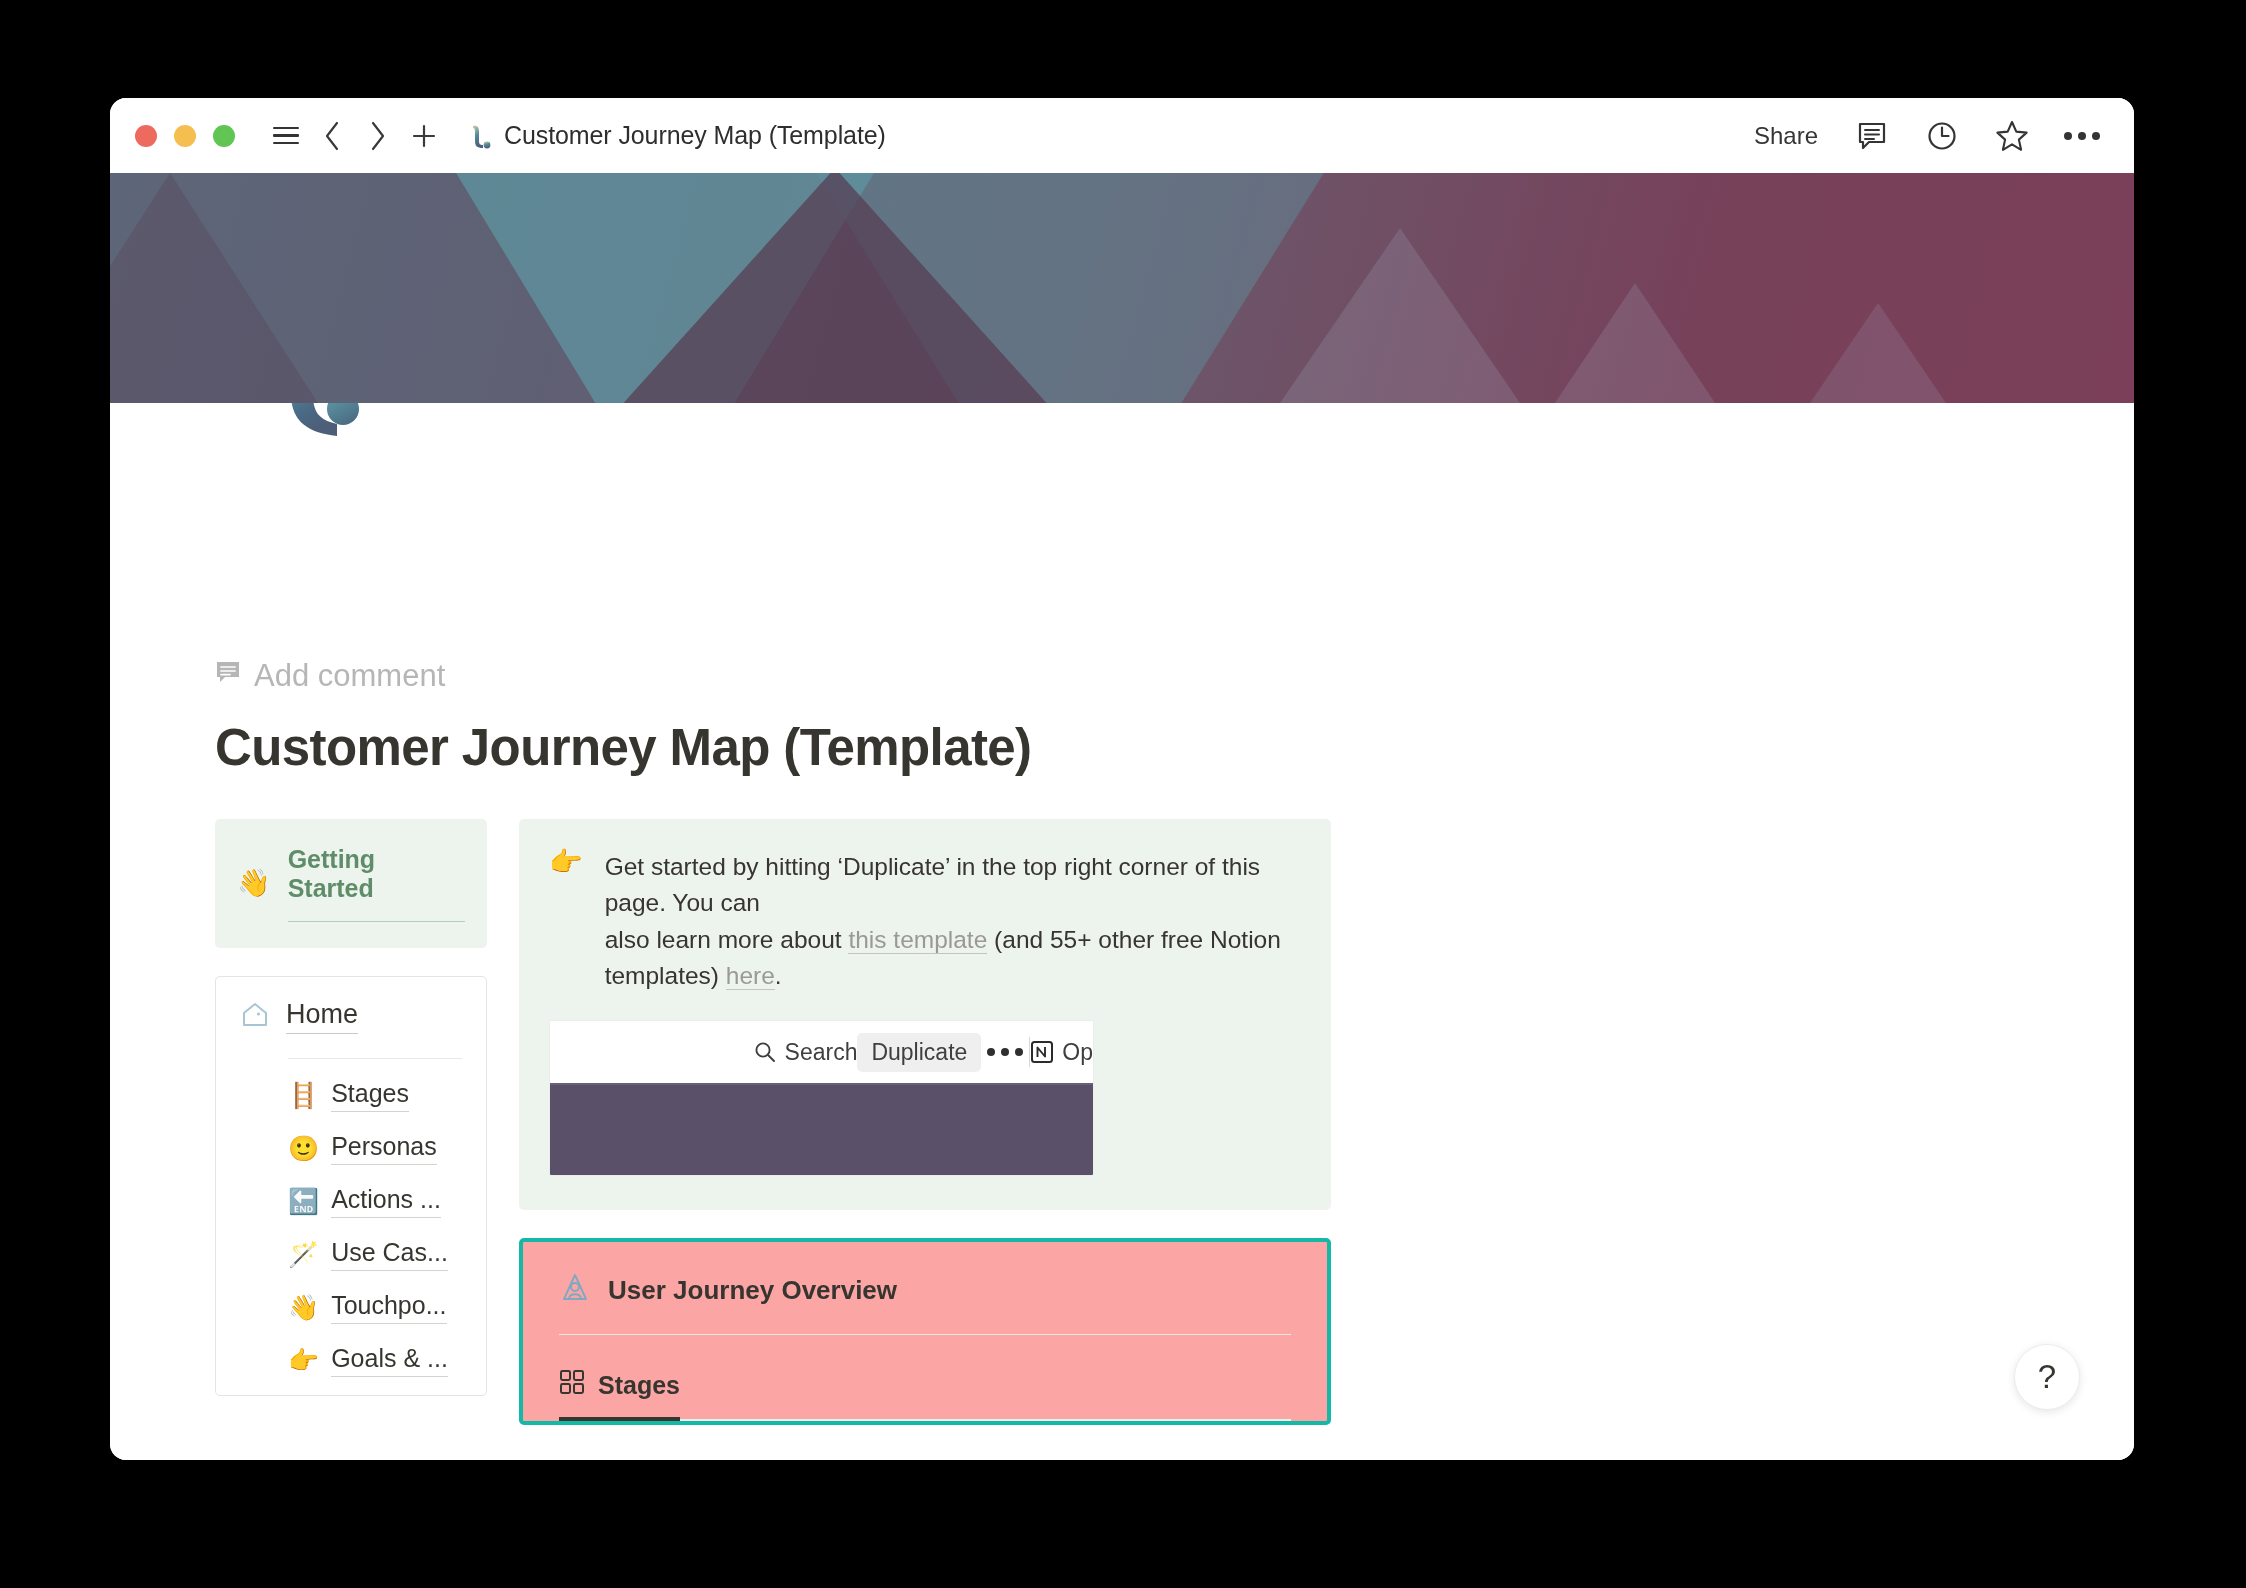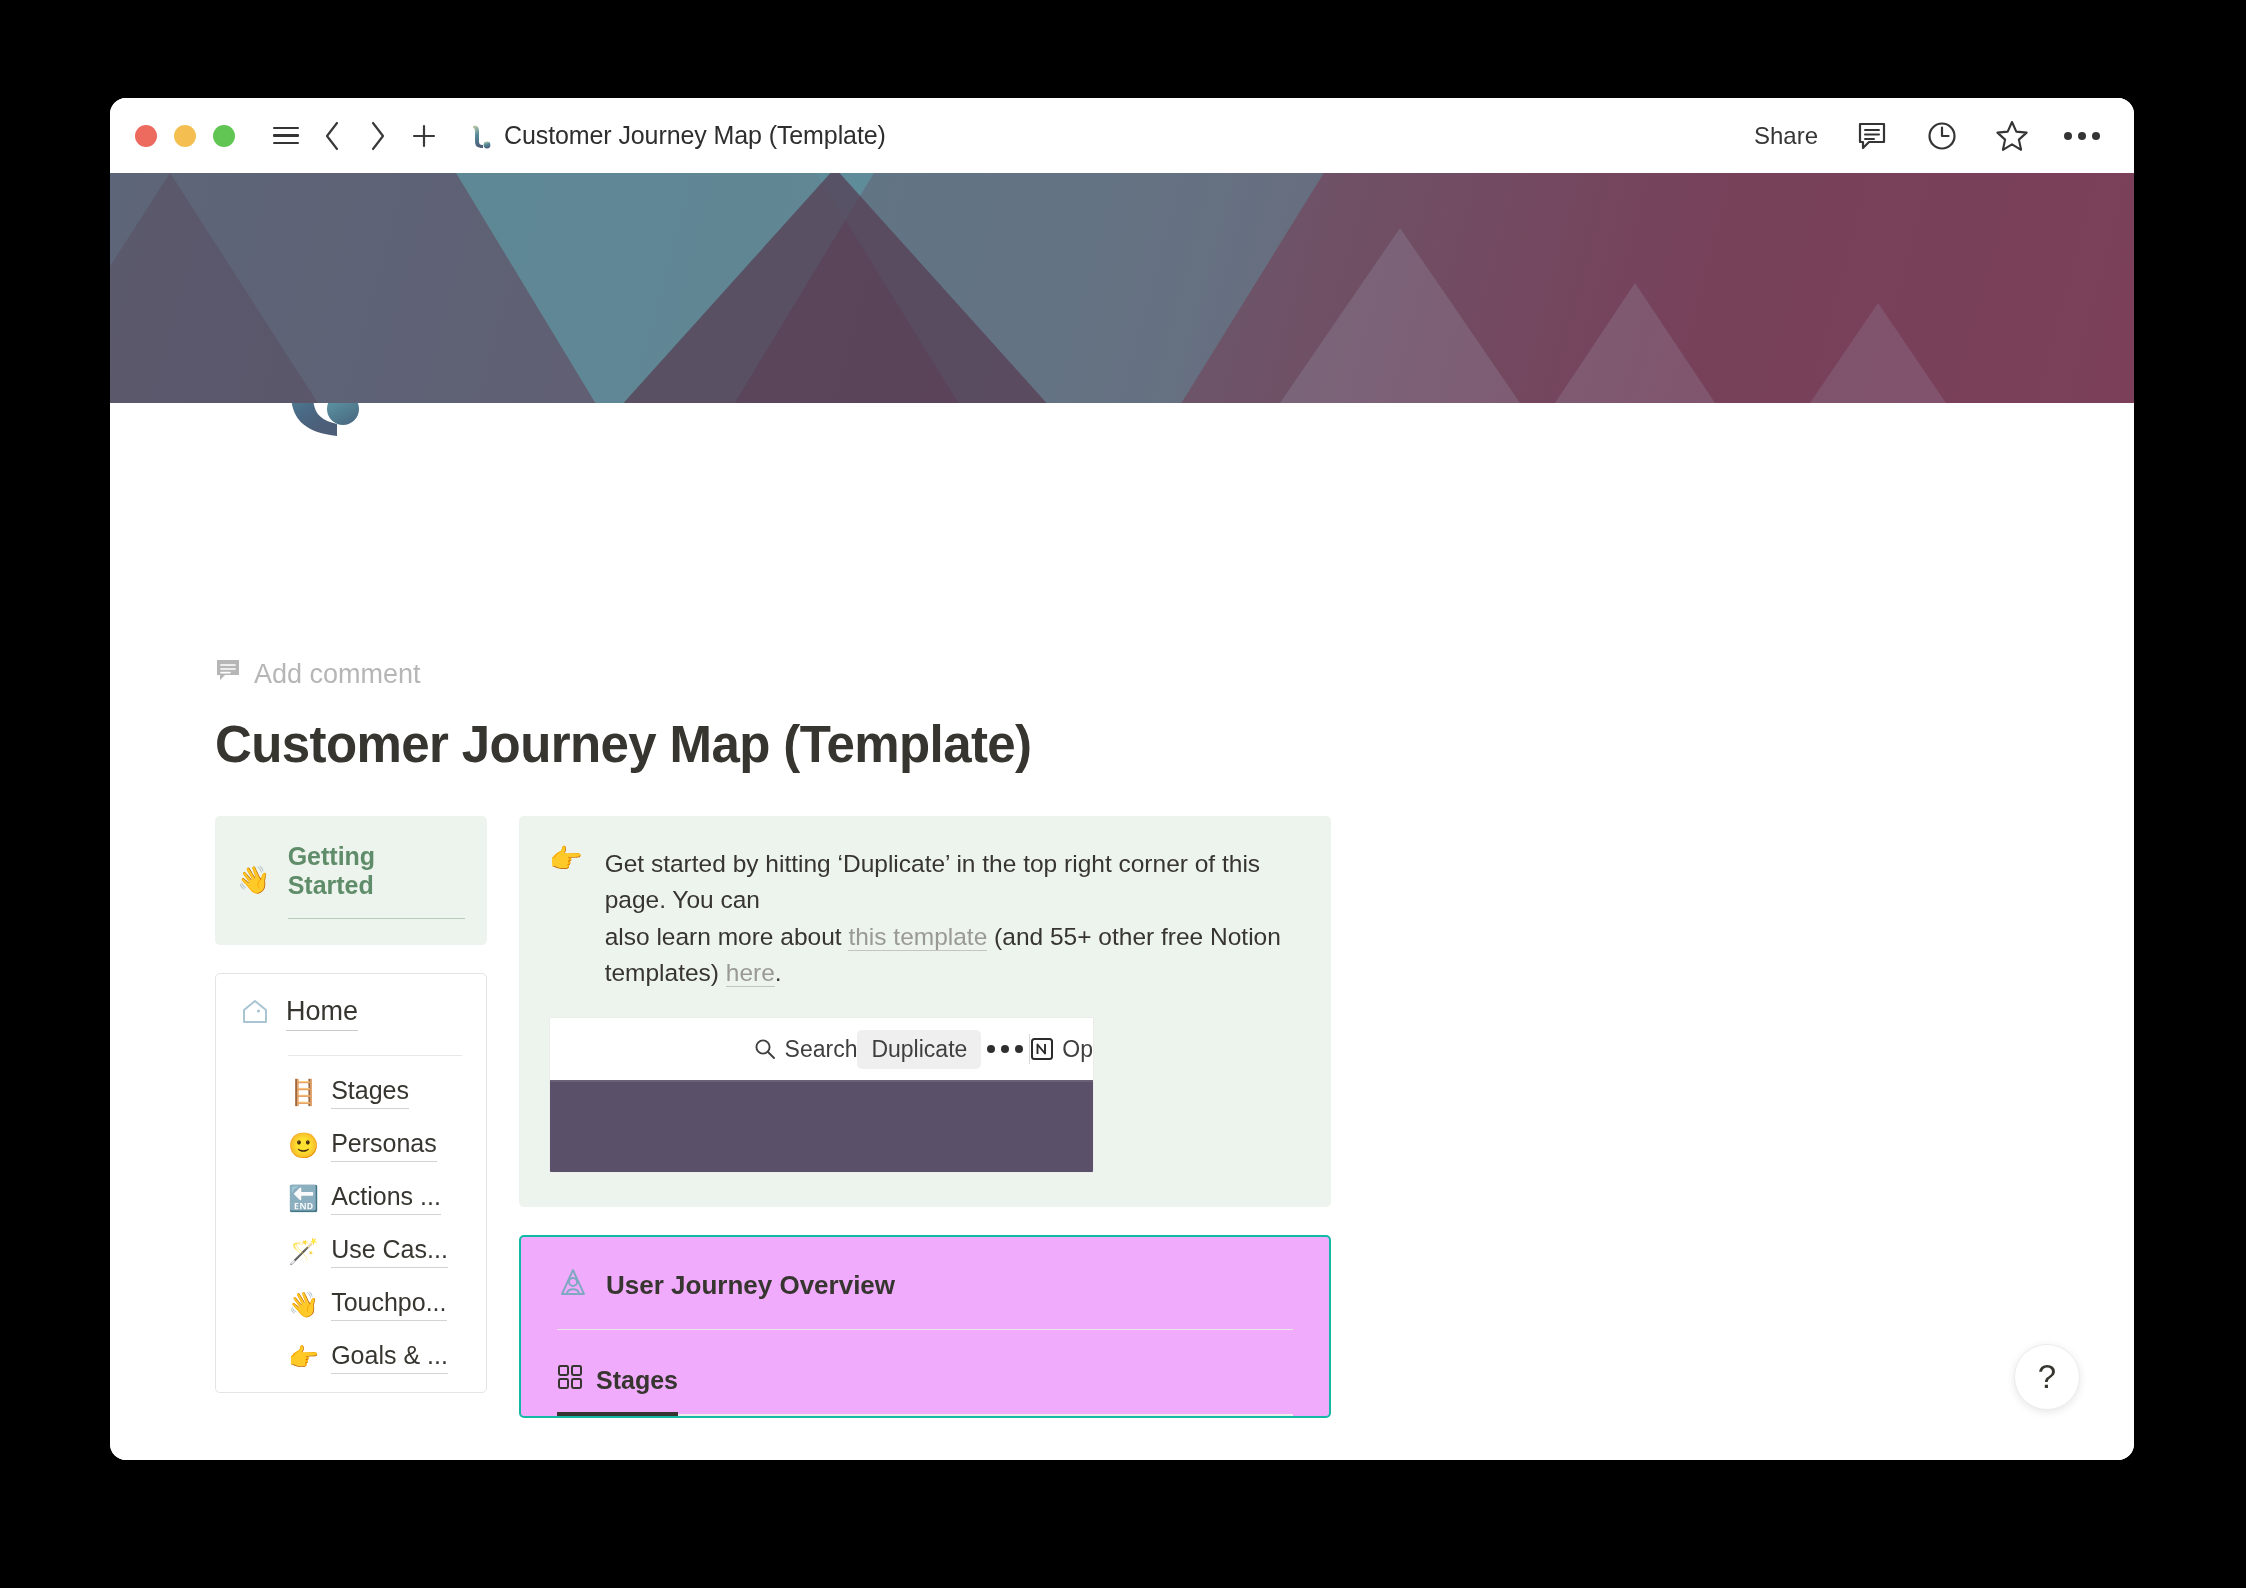--- a/index.html
+++ b/index.html
@@ -157,21 +157,21 @@
   .page-inner {
     position: absolute;
     left: 105px;
     top: 255px;
     width: 1180px;
   }
 
   .add-comment {
     display: flex; align-items: center; gap: 13px;
     color: #b6b6b6;
-    font-size: 27px;
+    font-size: 31px;
     margin-bottom: 24px;
   }
   .page-title {
     font-size: 51px;
     font-weight: bold;
     color: #37352f;
     letter-spacing: -0.6px;
     margin-bottom: 42px;
   }
 
@@ -272,23 +272,23 @@
   .embed-sep { width: 1px; height: 30px; background: #d8d8d8; }
   .embed-notion { display: flex; align-items: center; gap: 8px; font-size: 23px; color: #3f3f3f; }
   .embed-band {
     height: 92px;
     background: #5A506A;
     border-top: 2px solid #6a6076;
   }
 
   
   .uj-card {
-    border: 2px solid #14b8a6;
+    border: 4px solid #14b8a6;
     border-radius: 5px;
-    background: #f0abfc;
+    background: #fca5a5;
     padding: 30px 36px 0 36px;
   }
   .uj-head { display: flex; align-items: center; gap: 17px; }
   .uj-title { font-size: 26px; font-weight: bold; color: #37352f; }
   .uj-rule { height: 1px; background: #e8e8e6; margin: 26px 0 0 0; }
   .uj-tabs { display: flex; margin-top: 34px; }
   .uj-tab {
     display: flex; align-items: center; gap: 13px;
     font-size: 25px; font-weight: bold; color: #37352f;
     padding-bottom: 16px;

